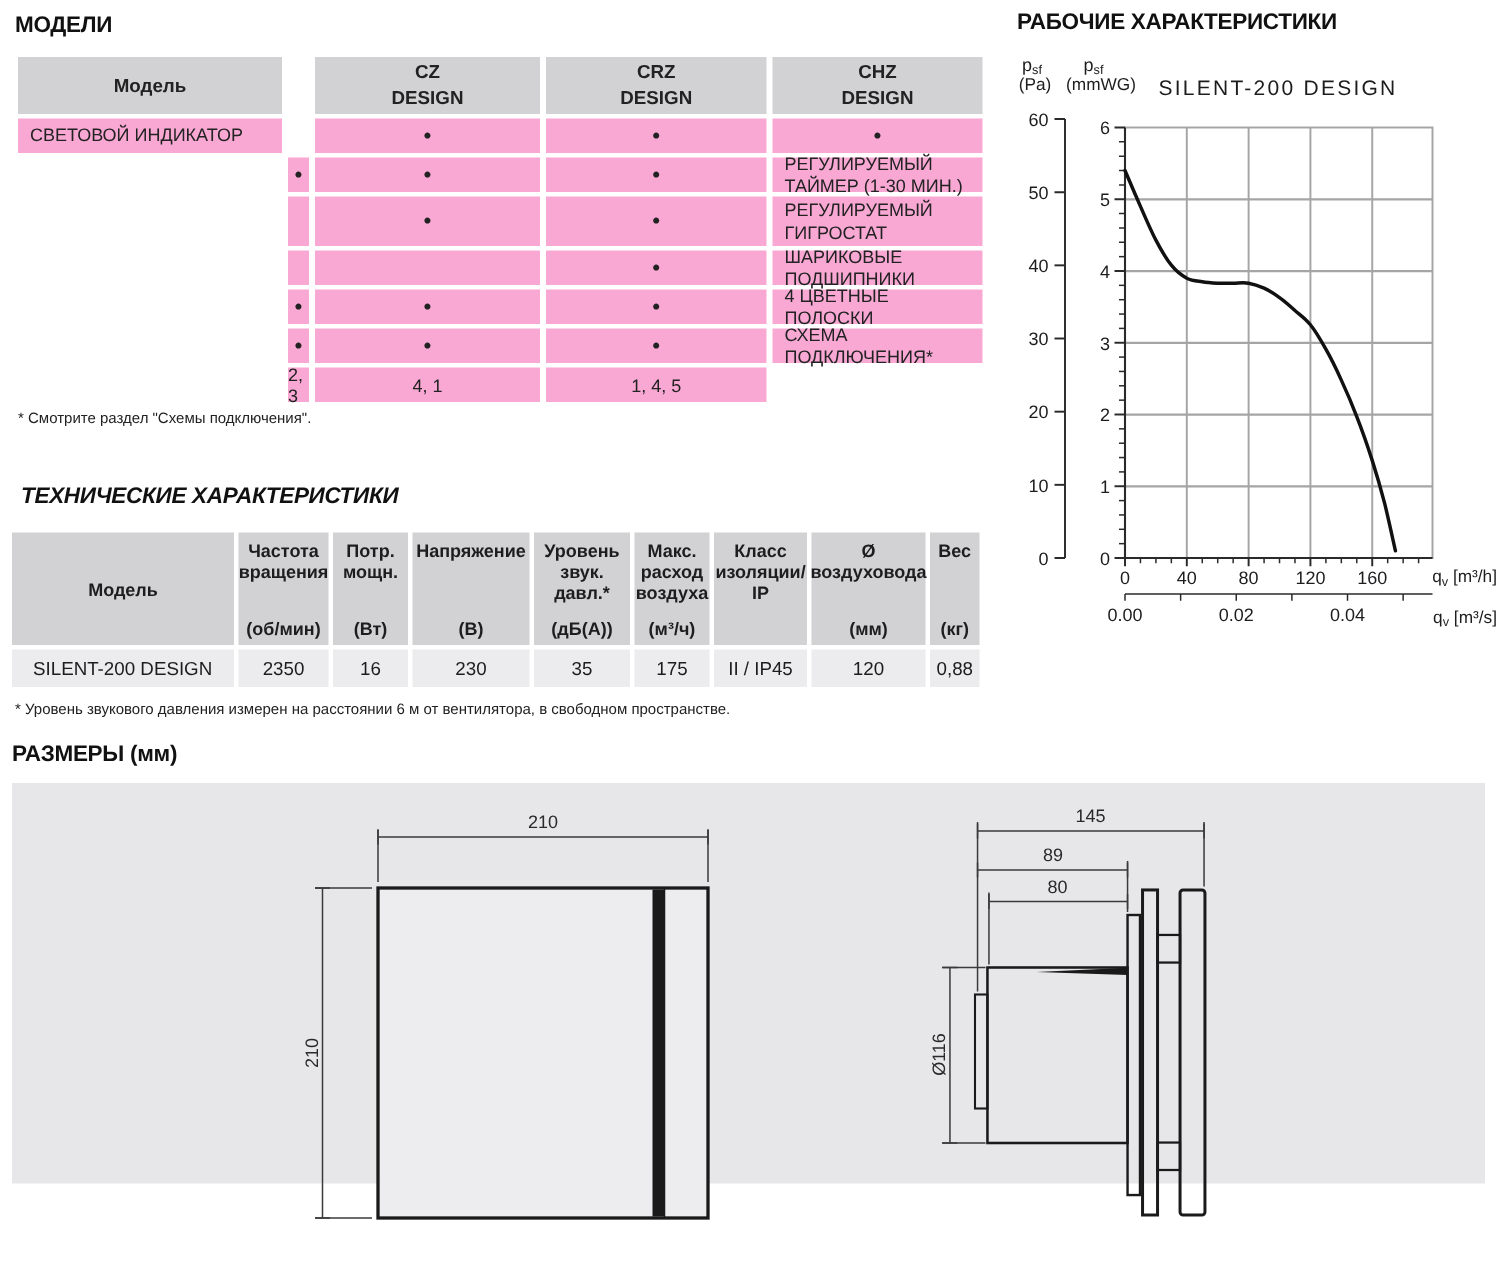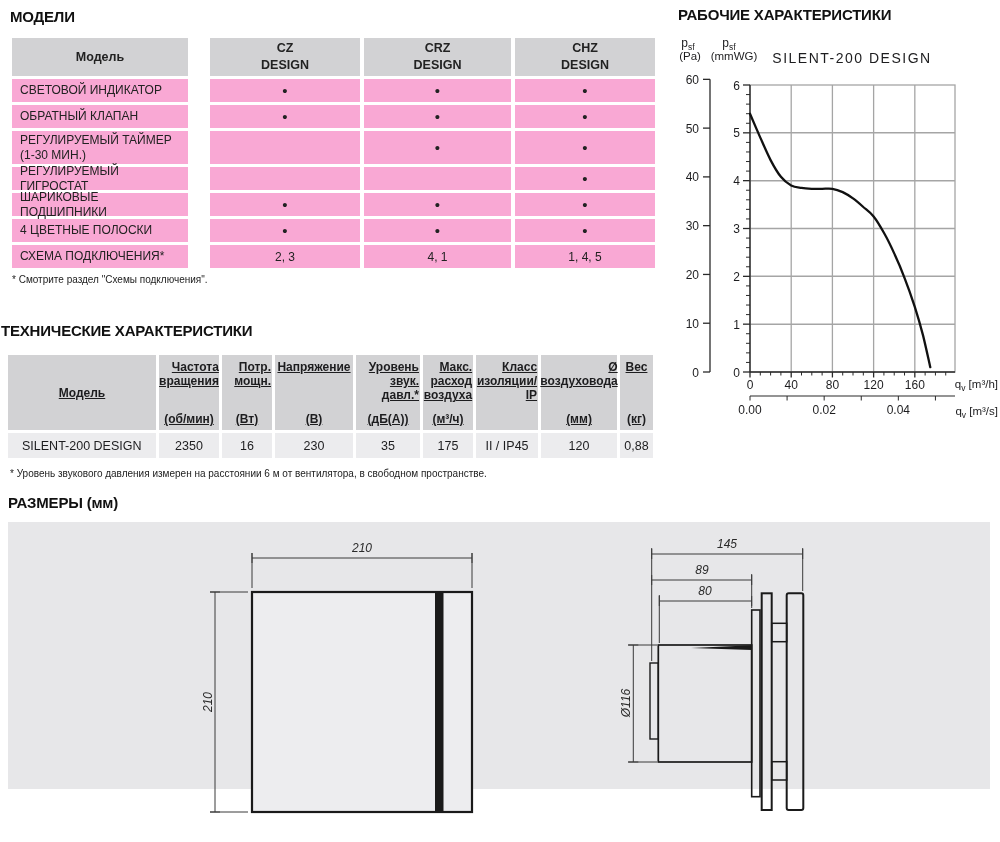--- a/index.html
+++ b/index.html
@@ -13,36 +13,36 @@
   .cell{background:#f9a8d4;display:flex;align-items:center;font-size:12px;color:#222;}
   .cell.head{background:#d2d2d4;font-weight:bold;justify-content:center;text-align:center;font-size:12.5px;line-height:1.35;}
   .cell.label{padding-left:8px;line-height:1.2;}
   .cell.center{justify-content:center;}
   .cell.spacer{background:transparent;}
   .dot{font-size:15px;line-height:1;}
 
   #models-table{left:12px;top:38px;grid-template-columns:176px 14px 150px 147px 140px;grid-template-rows:38px 23px 23px 33px 23px 23px 23px 23px;gap:3px 4px;}
 
   #tech-table{left:8px;top:355px;grid-template-columns:148px 60px 50px 78px 64px 50px 62px 76px 33px;grid-template-rows:75px 25px;gap:3px;}
-  #tech-table .th{background:#d2d2d4;font-weight:bold;font-size:12px;line-height:1.18;display:flex;flex-direction:column;align-items:center;justify-content:space-between;text-align:right;padding:5px 1px 4px 1px;box-sizing:border-box;text-decoration:underline;}
+  #tech-table .th{background:#d2d2d4;font-weight:bold;font-size:12px;line-height:1.18;display:flex;flex-direction:column;align-items:center;justify-content:space-between;text-align:center;padding:5px 1px 4px 1px;box-sizing:border-box;}
   #tech-table .th.center-v{justify-content:center;}
   #tech-table .val{background:#ececee;display:flex;align-items:center;justify-content:center;font-size:12.5px;}
   #tech-table .val.model{justify-content:flex-start;padding-left:14px;}
 
   .footnote{position:absolute;font-size:10px;color:#222;}
 
   
   #perf-chart{position:absolute;left:655px;top:30px;}
   #perf-chart text{font-family:"Liberation Sans",sans-serif;font-size:12px;fill:#1d1d1f;}
   #perf-chart .sub{font-size:8.5px;}
   #perf-chart .chart-title{font-size:14px;letter-spacing:1.5px;}
   #perf-chart .axlbl{font-size:11.5px;}
 
   
-  #dims-panel{position:absolute;left:8px;top:522px;width:982px;height:267px;background:#e7e7e9;font-style:italic;}
+  #dims-panel{position:absolute;left:8px;top:522px;width:982px;height:267px;background:#e7e7e9;}
   #dims-svg text{font-family:"Liberation Sans",sans-serif;font-size:12px;fill:#2a2a2a;}
   .objline{stroke:#1a1a1a;fill:none;}
   .dimline{stroke:#3a3a3a;stroke-width:1;fill:none;}
 </style>
 </head>
 <body>
 
 <div id="page">
 
   <div class="sec-title" style="left:10px;top:8px;">МОДЕЛИ</div>
@@ -66,21 +66,20 @@
     <div class="cell center">
         <span class="dot">•</span>
       </div>
     <div class="cell center">
         <span class="dot">•</span>
       </div>
     <div class="cell center">
         <span class="dot">•</span>
       </div>
 
-    <div class="cell label">ОБРАТНЫЙ КЛАПАН</div>
     <div class="cell spacer"></div>
     <div class="cell center">
         <span class="dot">•</span>
       </div>
     <div class="cell center">
         <span class="dot">•</span>
       </div>
     <div class="cell center">
         <span class="dot">•</span>
       </div>
@@ -135,21 +134,21 @@
 
     <div class="cell label">СХЕМА ПОДКЛЮЧЕНИЯ*</div>
     <div class="cell spacer"></div>
     <div class="cell center">2, 3</div>
     <div class="cell center">4, 1</div>
     <div class="cell center">1, 4, 5</div>
   </div>
 
   <div class="footnote" style="left:12px;top:274px;">* Смотрите раздел "Схемы подключения".</div>
 
-  <div class="sec-title" style="left:1px;top:322px;">ТЕХНИЧЕСКИЕ ХАРАКТЕРИСТИКИ</div>
+  <div class="sec-title" style="left:14px;top:322px;font-style:italic;">ТЕХНИЧЕСКИЕ ХАРАКТЕРИСТИКИ</div>
 
   <div id="tech-table" class="grid-table">
     <div class="th center-v">Модель</div>
     <div class="th">
         <span>Частота вращения</span>
         <span>(об/мин)</span>
       </div>
     <div class="th">
         <span>Потр. мощн.</span>
         <span>(Вт)</span>

